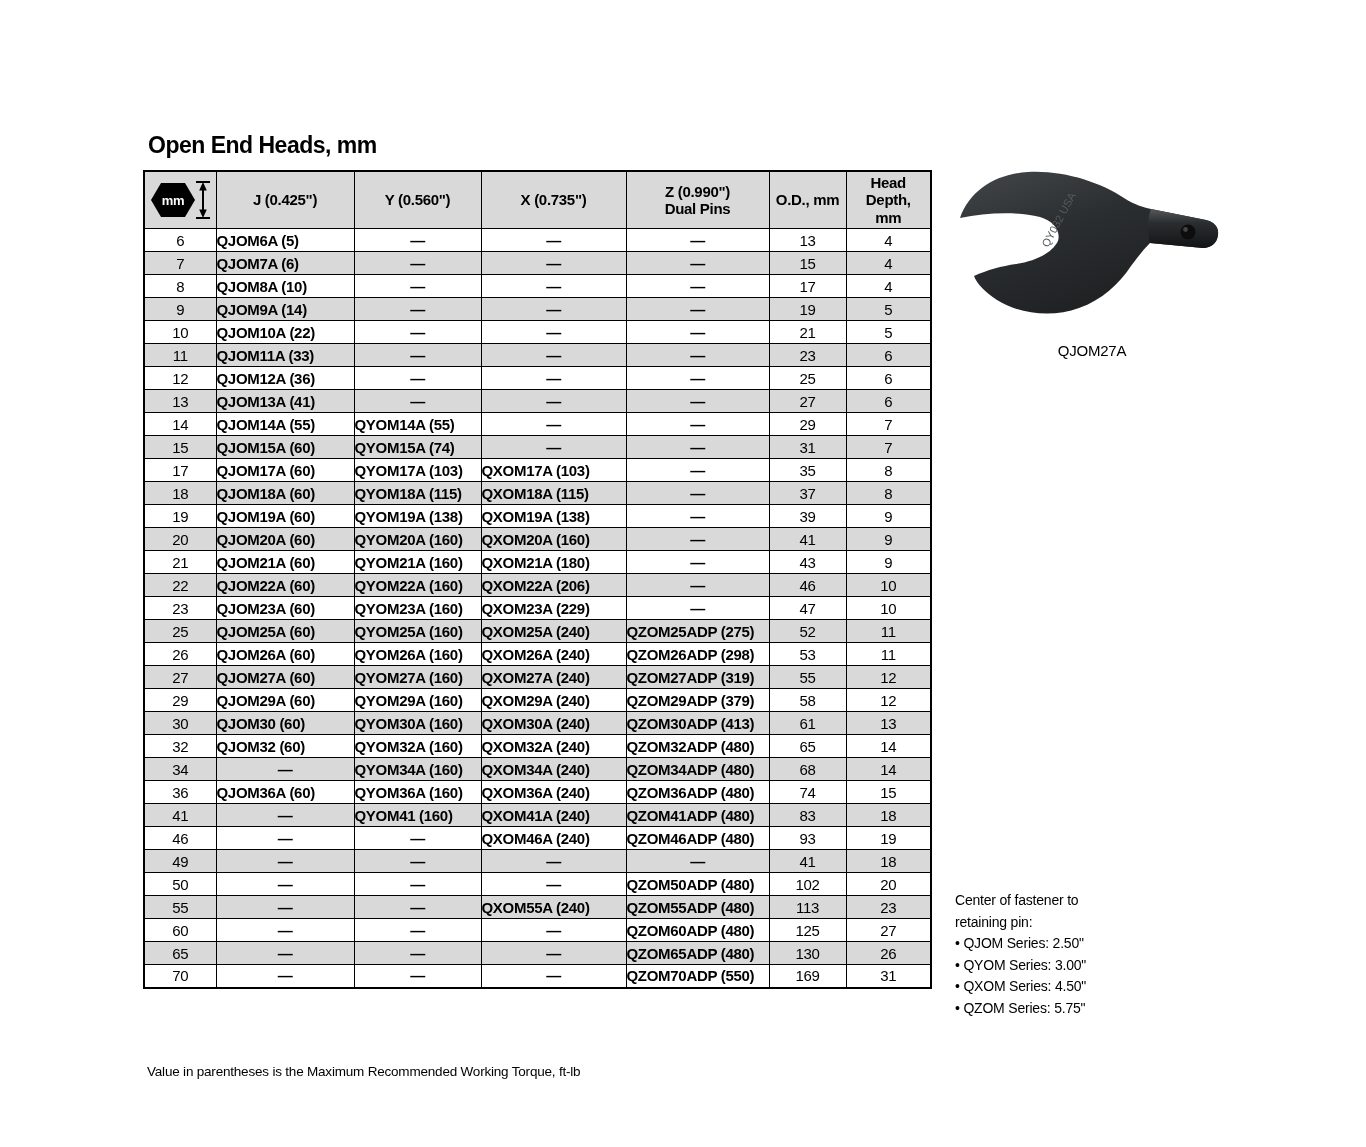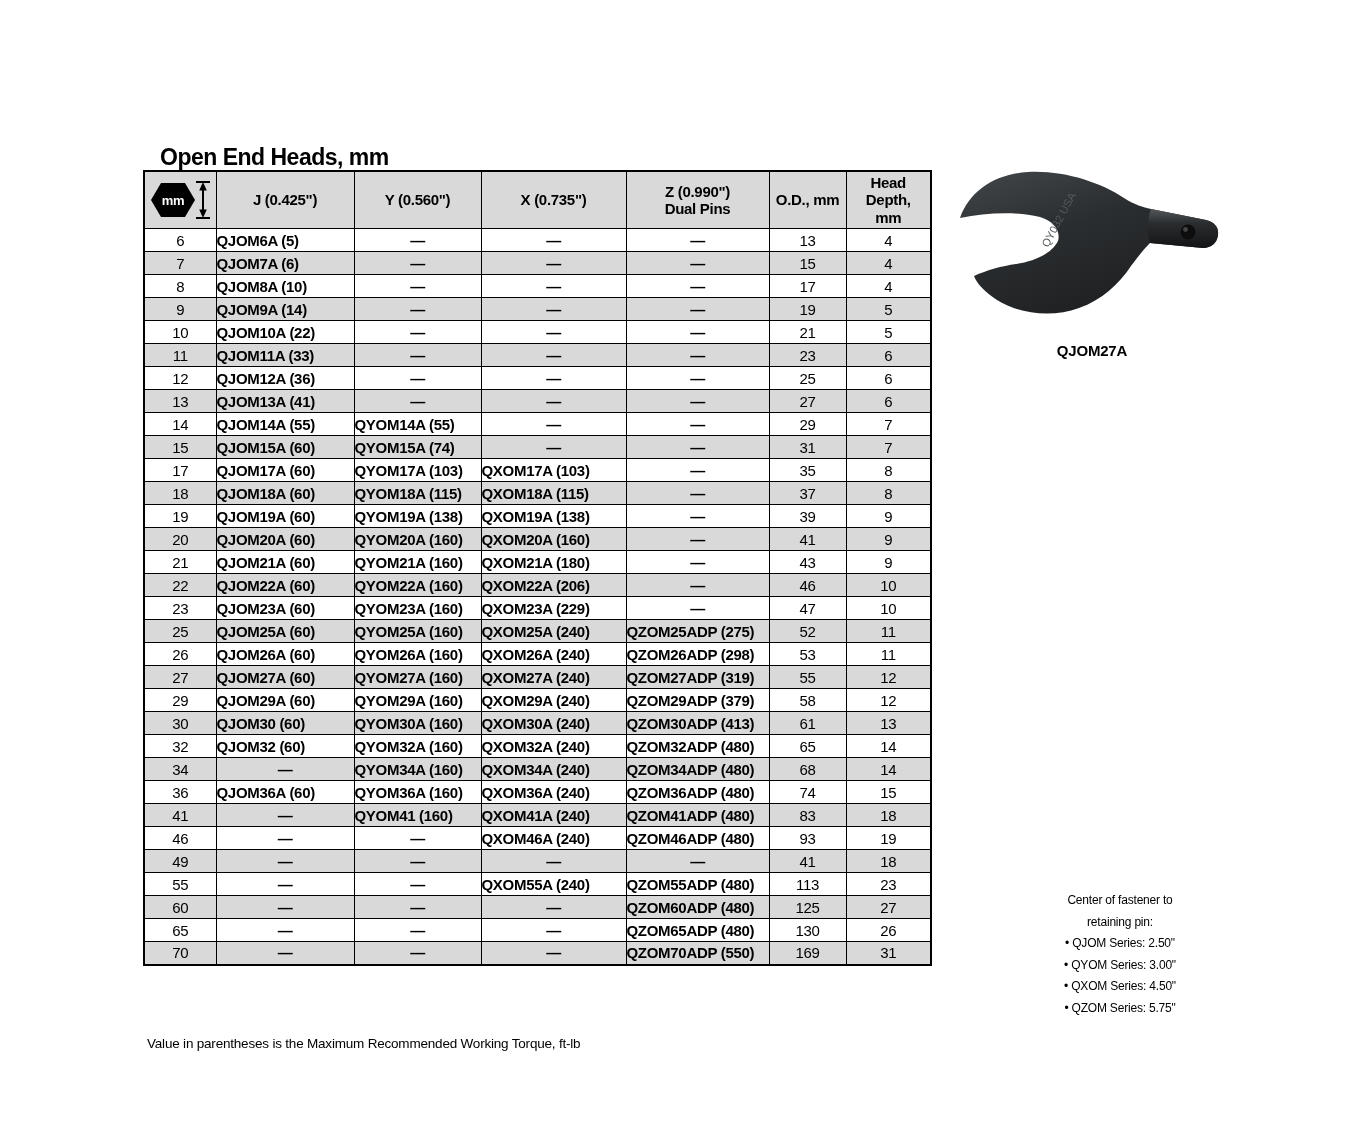--- a/index.html
+++ b/index.html
@@ -2,51 +2,51 @@
 <html><head>
 <meta charset="utf-8">
 <style>
   html,body { margin:0; padding:0; }
   body {
     width:1366px; height:1147px; position:relative; background:#ffffff;
     font-family:"Liberation Sans","DejaVu Sans",sans-serif; color:#000;
     overflow:hidden;
   }
   .title {
-    position:absolute; left:144px; top:128px; margin:16px;
+    position:absolute; left:144px; top:128px; margin:4px;
     font-size:23px; font-weight:700; letter-spacing:-0.5px;
   }
   table.spec {
     position:absolute; left:143px; top:170px;
     border-collapse:collapse; table-layout:fixed;
     border:2px solid #000; background:#fff;
   }
   table.spec th, table.spec td { border:1px solid #000; padding:0; overflow:hidden; white-space:nowrap; }
   table.spec thead th {
     background:#d9d9d9; height:56px; text-align:center; vertical-align:middle;
     font-size:15px; font-weight:700; line-height:1.15; letter-spacing:-0.3px;
   }
   table.spec tbody tr { height:23px; }
   table.spec tbody tr:nth-child(even) td { background:#d9d9d9; }
   table.spec td { font-size:15px; letter-spacing:-0.3px; vertical-align:middle; }
   td.num  { text-align:center; font-weight:400; }
   td.part { text-align:left; padding-left:7px; font-weight:700; }
   td.dash { text-align:center; font-weight:700; }
   .footnote {
-    position:absolute; left:147px; top:1036px;
+    position:absolute; left:147px; top:1064px;
     font-size:13.5px; letter-spacing:-0.2px;
   }
   .wrench-wrap { position:absolute; left:948px; top:162px; width:292px; height:182px; }
   .caption {
     position:absolute; left:948px; top:342px; width:288px; text-align:center;
-    font-size:15px; font-weight:700; letter-spacing:-0.2px;
+    font-size:15px; font-weight:400; letter-spacing:-0.2px;
   }
   .notes {
     position:absolute; left:955px; top:890px; width:330px;
-    font-size:12px; line-height:21.5px; letter-spacing:-0.2px;text-align:center;
+    font-size:14px; line-height:21.5px; letter-spacing:-0.2px;
   }
   .icon-cell svg { display:block; margin:0 auto; }
 </style>
 </head>
 <body>
 
 <h1 class="title">Open End Heads, mm</h1>
 
 <table class="spec">
   <colgroup>
@@ -327,20 +327,29 @@
         <td class="num">19</td>
       </tr>
       <tr>
         <td class="num">49</td>
         <td class="dash">—</td>
         <td class="dash">—</td>
         <td class="dash">—</td>
         <td class="dash">—</td>
         <td class="num">41</td>
         <td class="num">18</td>
+      </tr>
+      <tr>
+        <td class="num">50</td>
+        <td class="dash">—</td>
+        <td class="dash">—</td>
+        <td class="dash">—</td>
+        <td class="part">QZOM50ADP (480)</td>
+        <td class="num">102</td>
+        <td class="num">20</td>
       </tr>
       <tr>
         <td class="num">55</td>
         <td class="dash">—</td>
         <td class="dash">—</td>
         <td class="part">QXOM55A (240)</td>
         <td class="part">QZOM55ADP (480)</td>
         <td class="num">113</td>
         <td class="num">23</td>
       </tr>

